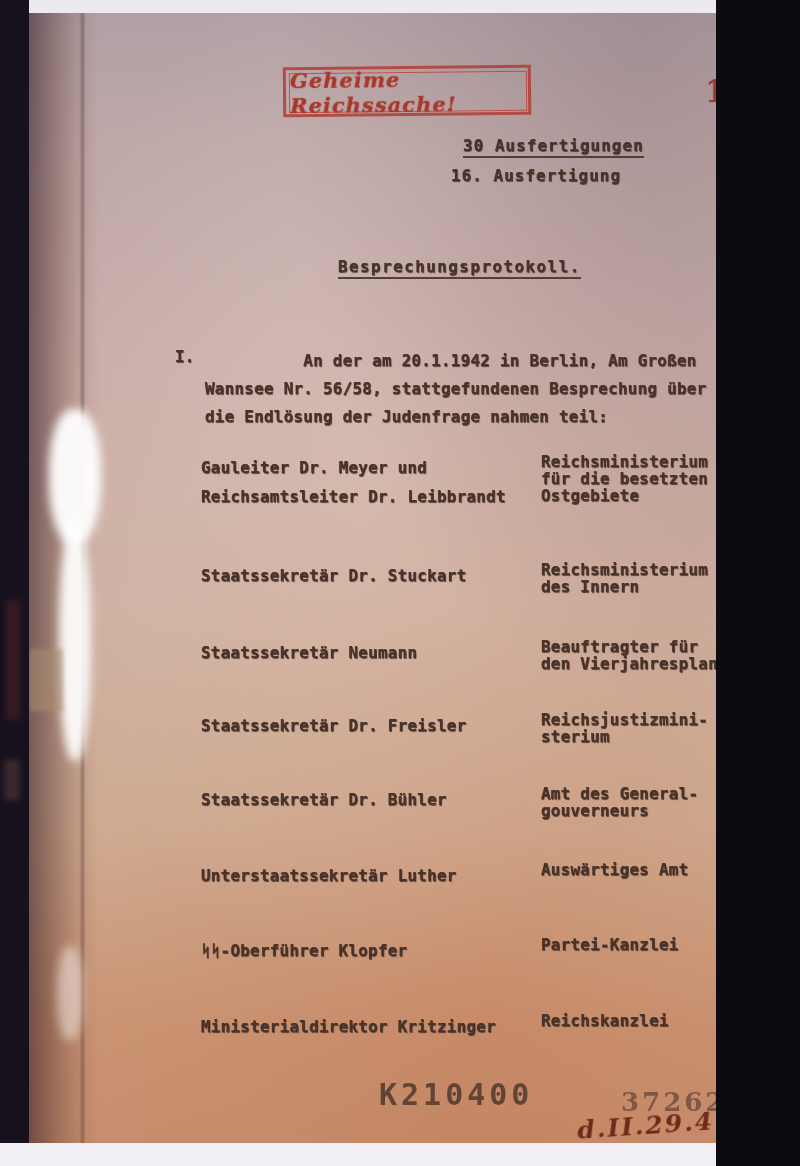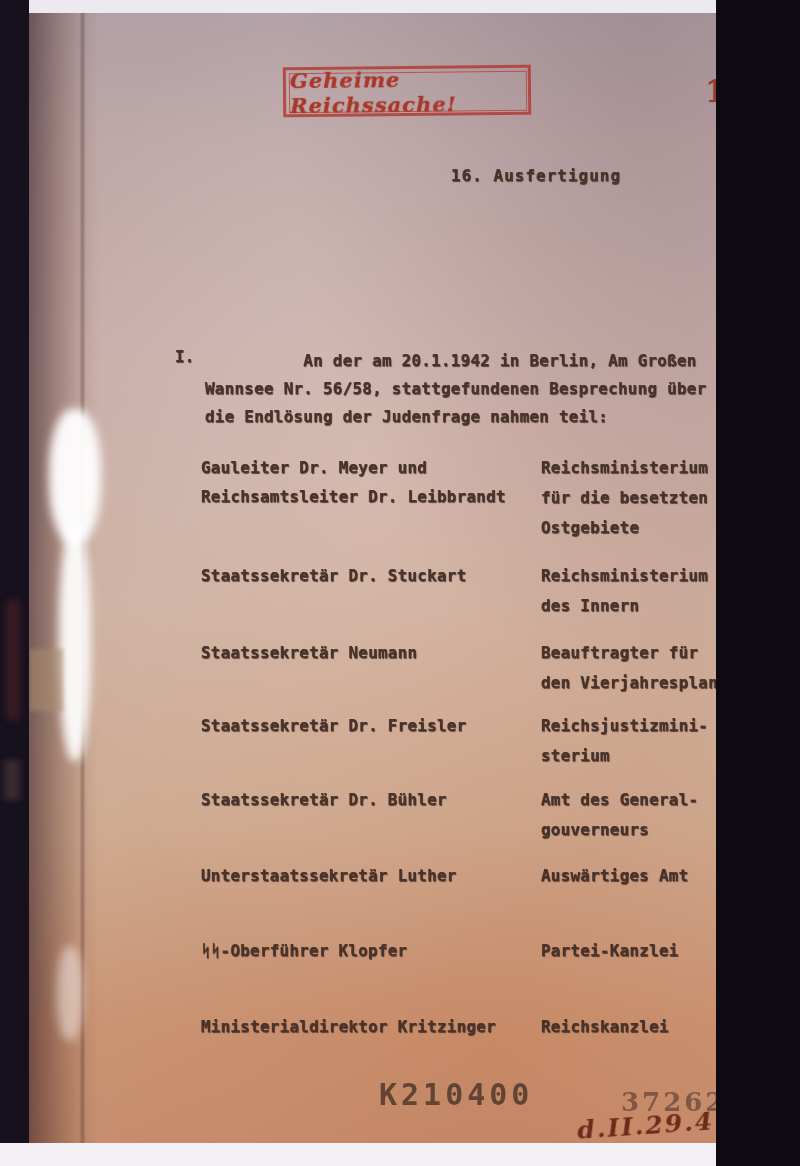--- a/index.html
+++ b/index.html
@@ -59,21 +59,21 @@
 
   .copy-total{left:434px;top:125px;letter-spacing:1px;}
   .copy-num{left:422px;top:155px;letter-spacing:1px;}
   .doc-title{left:309px;top:246px;letter-spacing:1.4px;}
   .sec-numeral{left:146px;top:336px;}
   .intro{left:176px;top:336px;line-height:28px;}
 
   .row{position:absolute;left:172px;width:580px;}
   .cell{position:absolute;white-space:pre-line;}
   .cell.name{left:0;top:0;line-height:29px;}
-  .cell.org{left:340px;top:0;line-height:30px;}
+  .cell.org{left:340px;top:0;line-height:17px;}
 
   .serial-number{position:absolute;left:592px;top:1068px;font-family:"DejaVu Serif",serif;
       font-weight:bold;font-size:26px;letter-spacing:3px;color:rgba(82,52,45,0.60);
       filter:blur(0.5px);margin-top:8px;}
   .stamp-number{position:absolute;left:302px;top:1066px;font-family:"DejaVu Sans Mono",monospace;
       font-weight:bold;font-size:30px;letter-spacing:4px;color:rgba(79,56,42,0.85);
       filter:blur(0.3px);margin-left:48px;}
   .handwritten{position:absolute;left:548px;top:1098px;font-family:"DejaVu Serif",serif;
       font-style:italic;font-weight:bold;font-size:25px;letter-spacing:2px;color:#702a1c;
       transform:rotate(-4deg);filter:blur(0.3px);}
@@ -90,22 +90,24 @@
     <div class="blotch b2"></div>
     <div class="blotch b3"></div>
     <div class="tab-mark"></div>
 
     <div class="secrecy-stamp">
       <div class="secrecy-inner">Geheime Reichssache!</div>
     </div>
 
     <div class="page-number"><span class="red">1</span><span>66</span></div>
 
+    <div class="tw copy-total underline">30 Ausfertigungen</div>
     <div class="tw copy-num">16. Ausfertigung</div>
 
+    <div class="tw doc-title underline">Besprechungsprotokoll.</div>
 
     <div class="tw sec-numeral">I.</div>
     <div class="tw intro">          An der am 20.1.1942 in Berlin, Am Großen
 Wannsee Nr. 56/58, stattgefundenen Besprechung über
 die Endlösung der Judenfrage nahmen teil:</div>
 
     <div class="row" style="top:442px">
       <div class="tw cell name">Gauleiter Dr. Meyer und
 Reichsamtsleiter Dr. Leibbrandt</div>
       <div class="tw cell org">Reichsministerium

